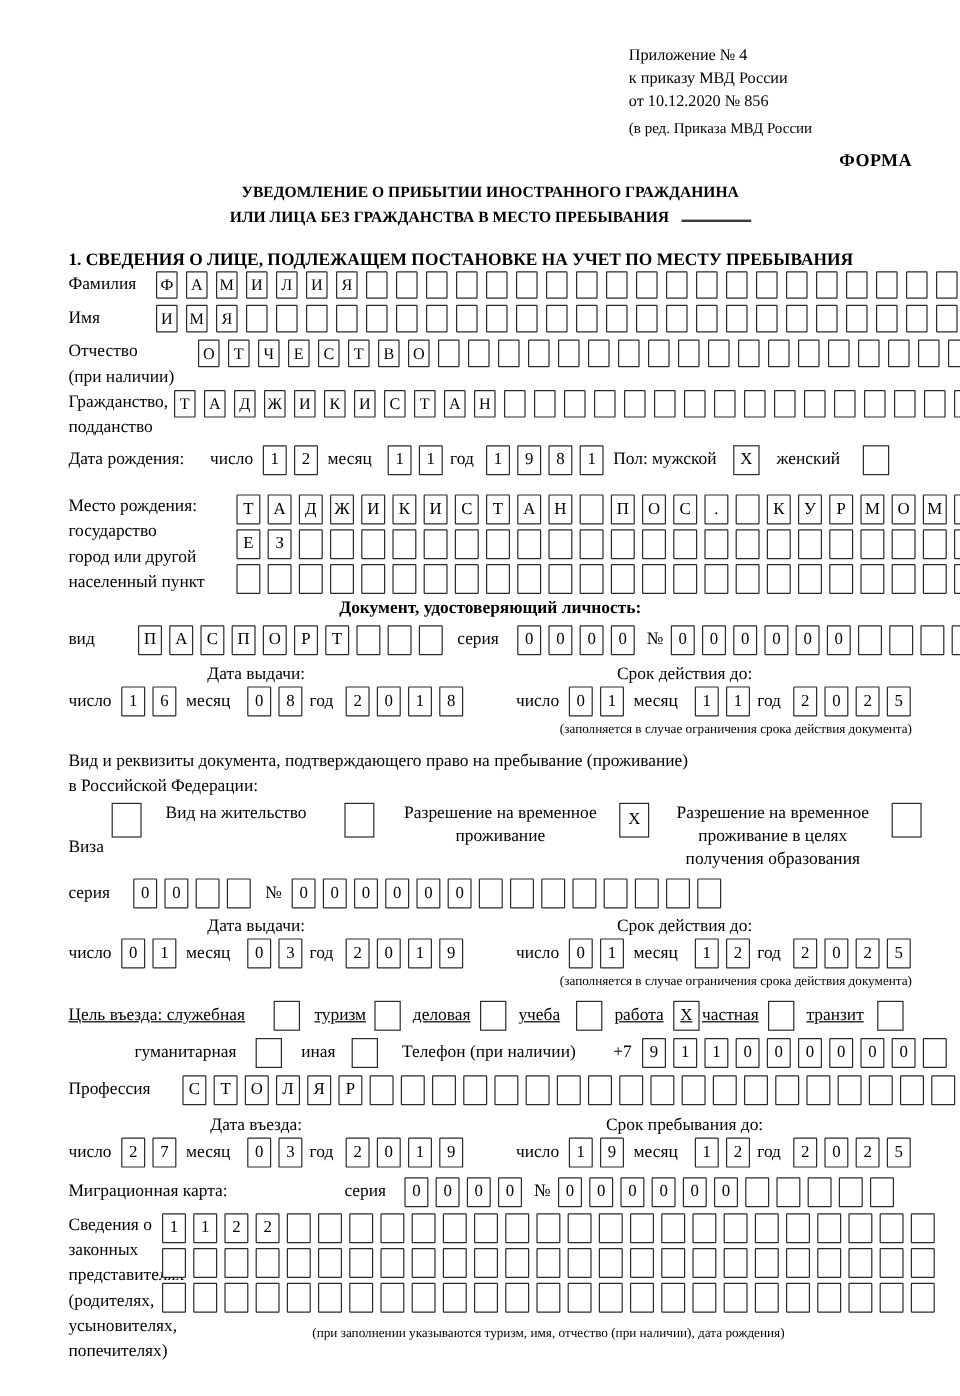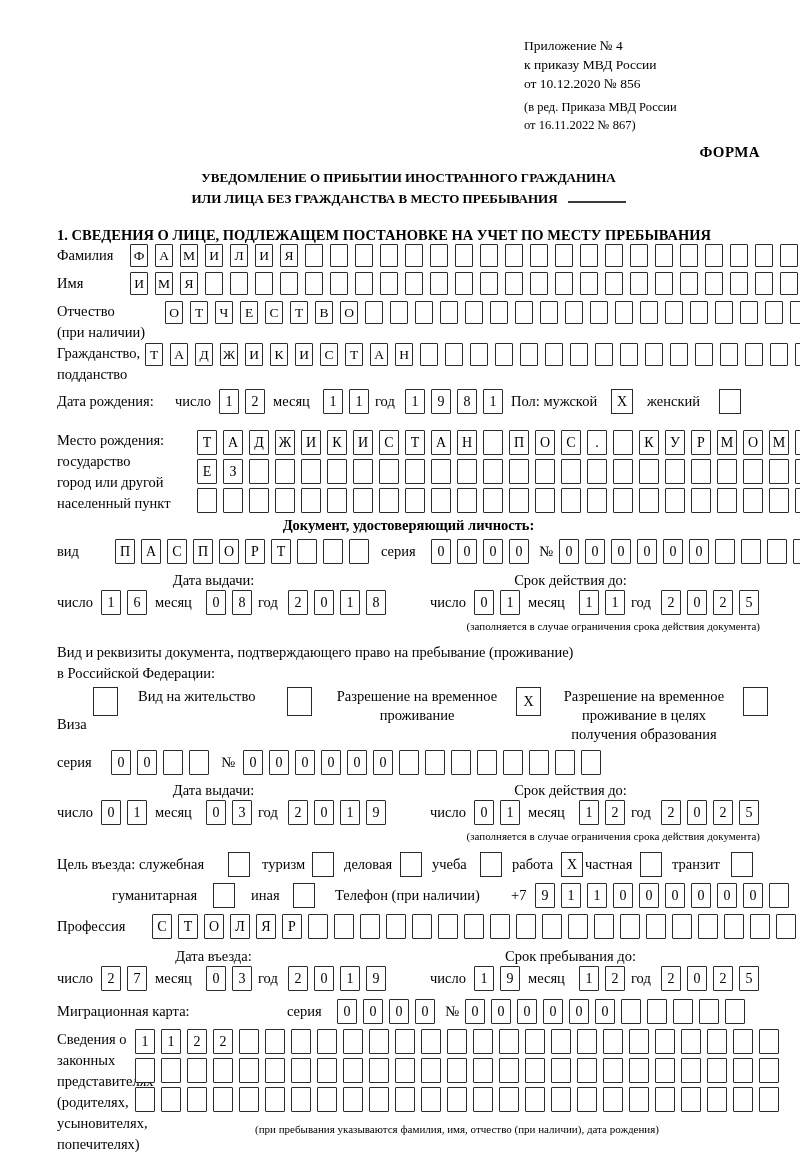--- a/index.html
+++ b/index.html
@@ -39,21 +39,20 @@
 <body>
 
 <div class="page">
 
   <div class="annex">
     <div>Приложение № 4</div>
     <div>к приказу МВД России</div>
     <div>от 10.12.2020 № 856</div>
     <div class="annex-note">
       <div>(в ред. Приказа МВД России</div>
-      <div>от 16.11.2022 № 867)</div>
     </div>
   </div>
 
   <div class="forma">ФОРМА</div>
 
   <div class="title">
     <div>УВЕДОМЛЕНИЕ О ПРИБЫТИИ ИНОСТРАННОГО ГРАЖДАНИНА</div>
     <div>
       <span>ИЛИ ЛИЦА БЕЗ ГРАЖДАНСТВА В МЕСТО ПРЕБЫВАНИЯ</span><span class="blank"></span>
     </div>
@@ -515,21 +514,21 @@
         <div class="boxes m">
           <div class="bx">2</div>
           <div class="bx">0</div>
           <div class="bx">2</div>
           <div class="bx">5</div>
         </div>
       </div>
       <div class="line" style="margin-top: 2px;">
         <div class="txt hint" style="flex: 1 1 0%; text-align: right;">(заполняется в случае ограничения срока действия документа)</div>
       </div>
-      <div class="line" style="margin-top: 6px;">
+      <div class="line" style="margin-top: 6px; text-decoration: underline;">
         <div class="txt" style="width: 163px;">Цель въезда: служебная</div>
         <div class="gap" style="width: 8px;"></div>
         <div class="cb"></div>
         <div class="gap" style="width: 12px;"></div>
         <div class="txt" style="width: 50px;">туризм</div>
         <div class="cb"></div>
         <div class="gap" style="width: 10px;"></div>
         <div class="txt" style="width: 56px;">деловая</div>
         <div class="cb"></div>
         <div class="gap" style="width: 10px;"></div>
@@ -768,18 +767,18 @@
             <div class="bx"></div>
             <div class="bx"></div>
             <div class="bx"></div>
             <div class="bx"></div>
             <div class="bx"></div>
             <div class="bx"></div>
             <div class="bx"></div>
             <div class="bx"></div>
             <div class="bx"></div>
           </div>
-          <div class="txt hint foot">(при пребывания указываются фамилия, имя, отчество (при наличии), дата рождения)</div>
+          <div class="txt hint foot">(при заполнении указываются туризм, имя, отчество (при наличии), дата рождения)</div>
         </div>
       </div>
     </div>
 
 </div>
 
 </body></html>

